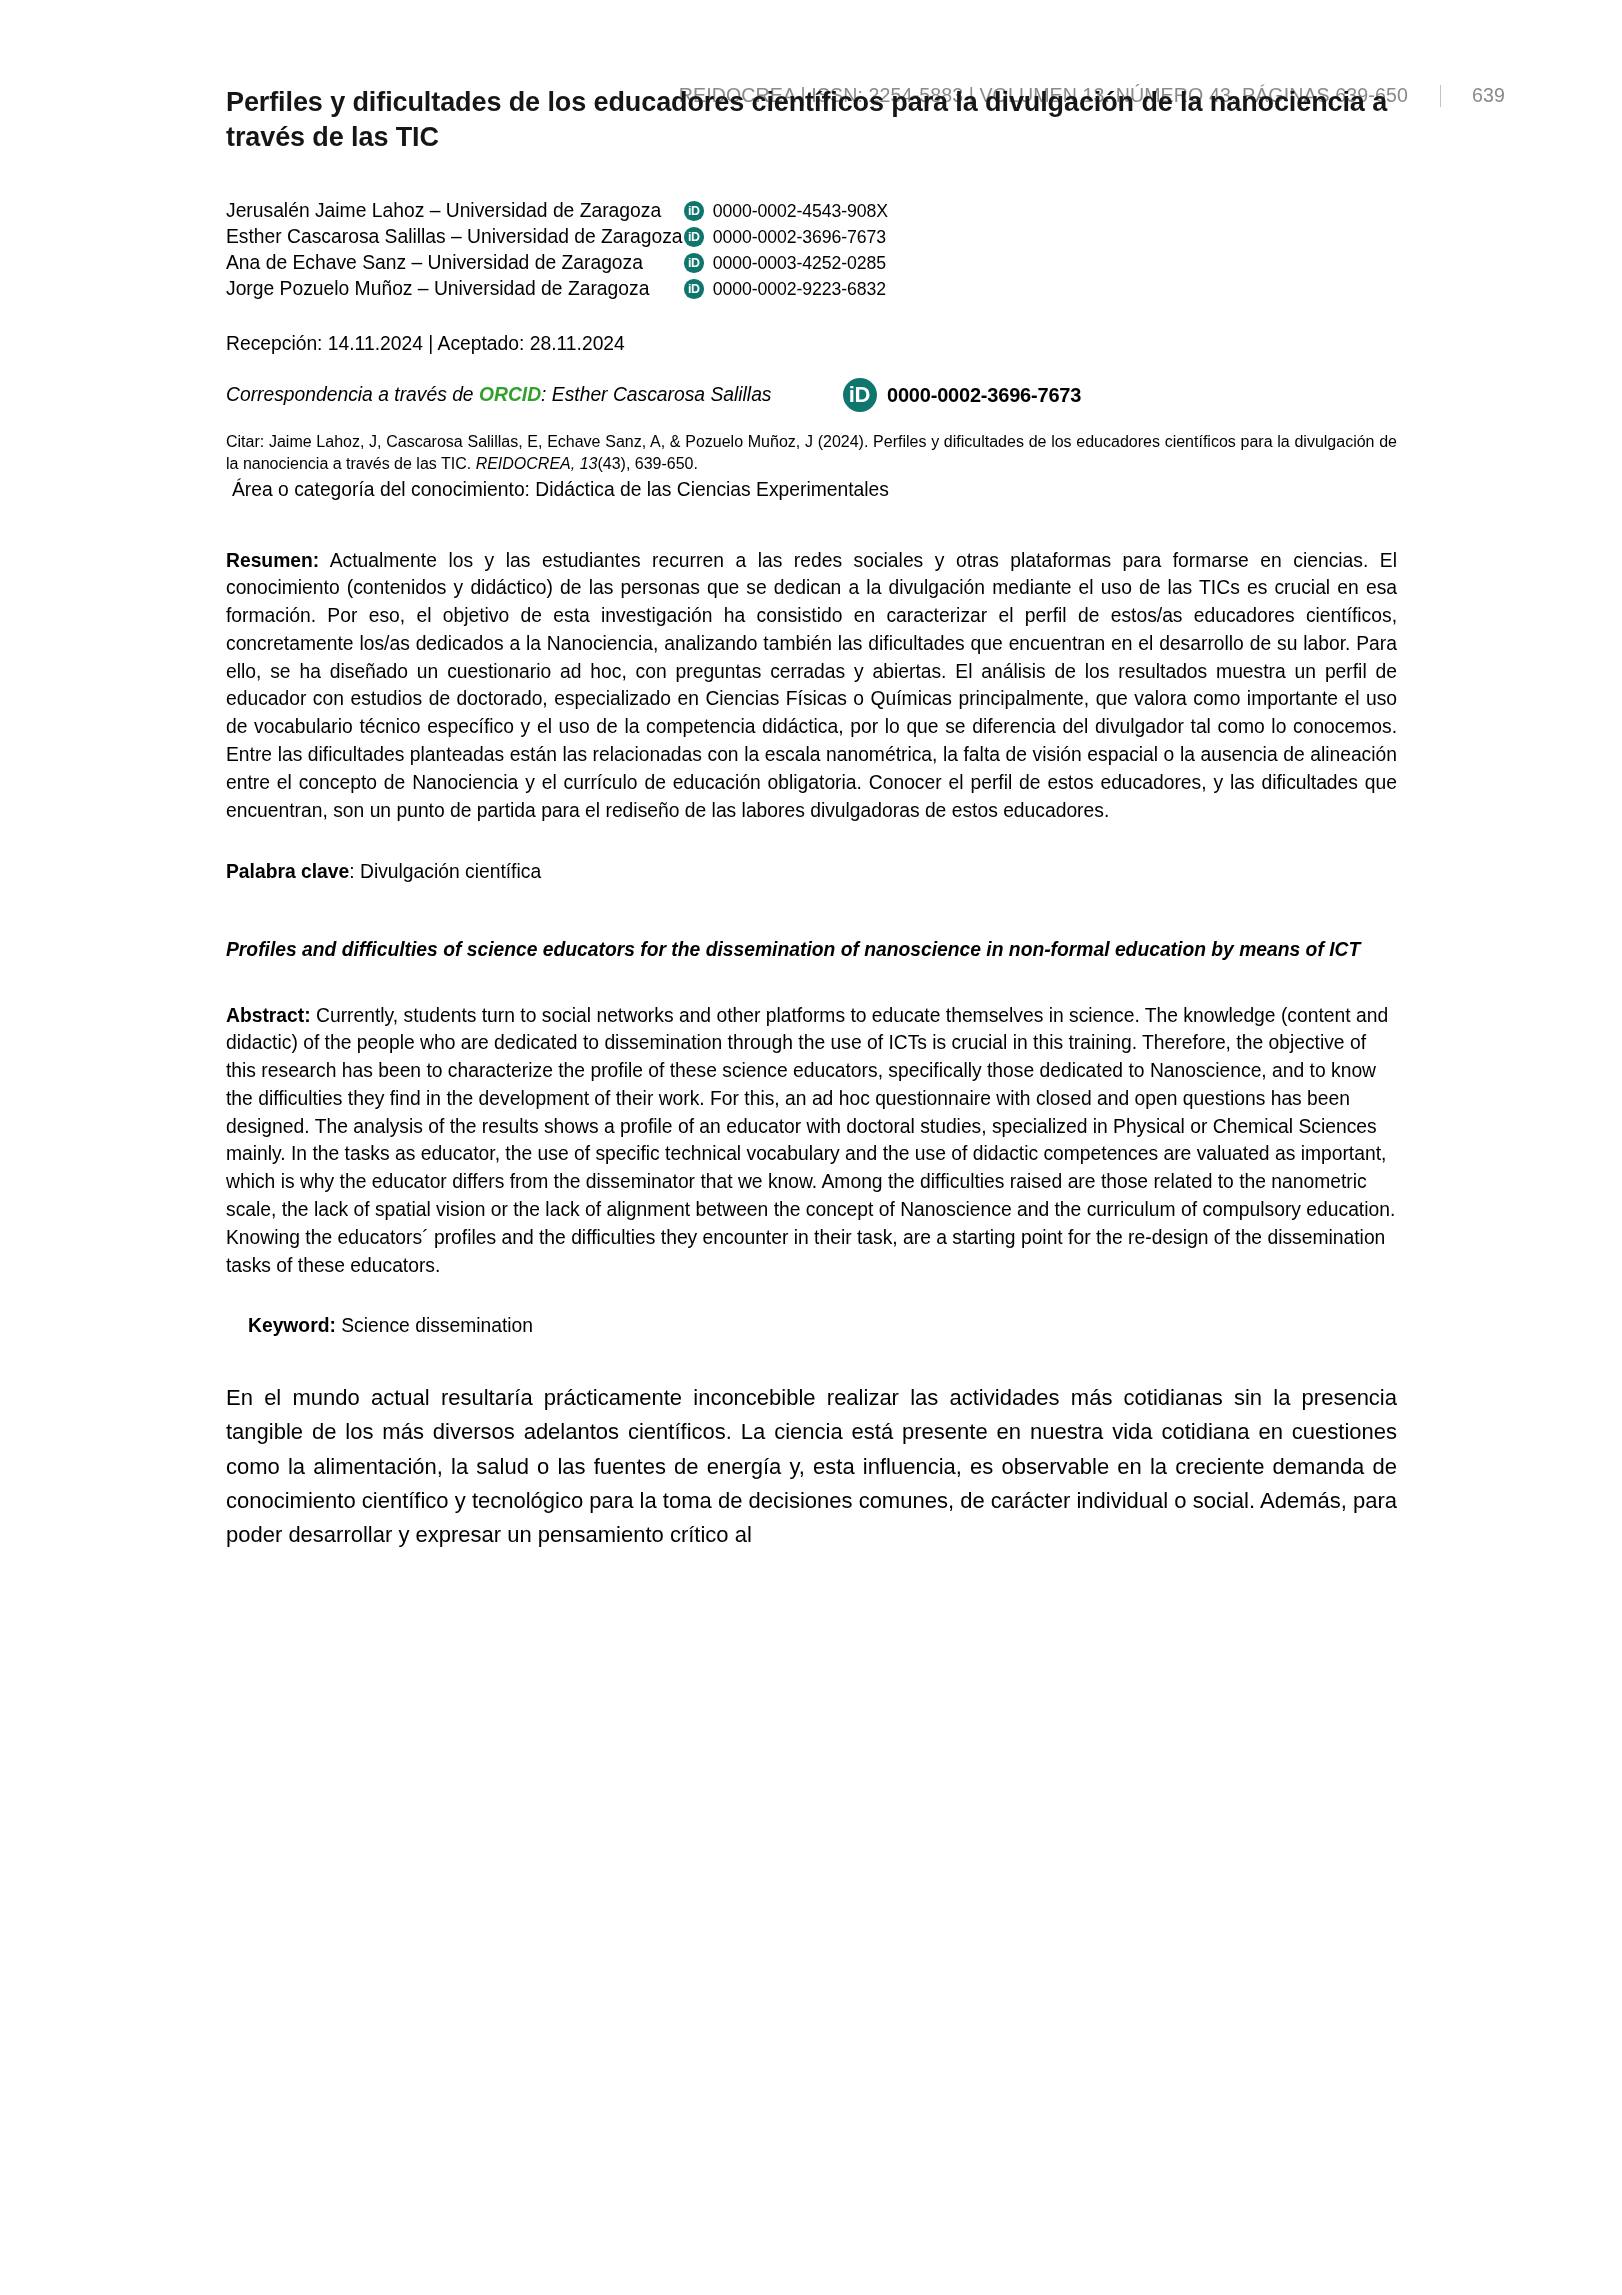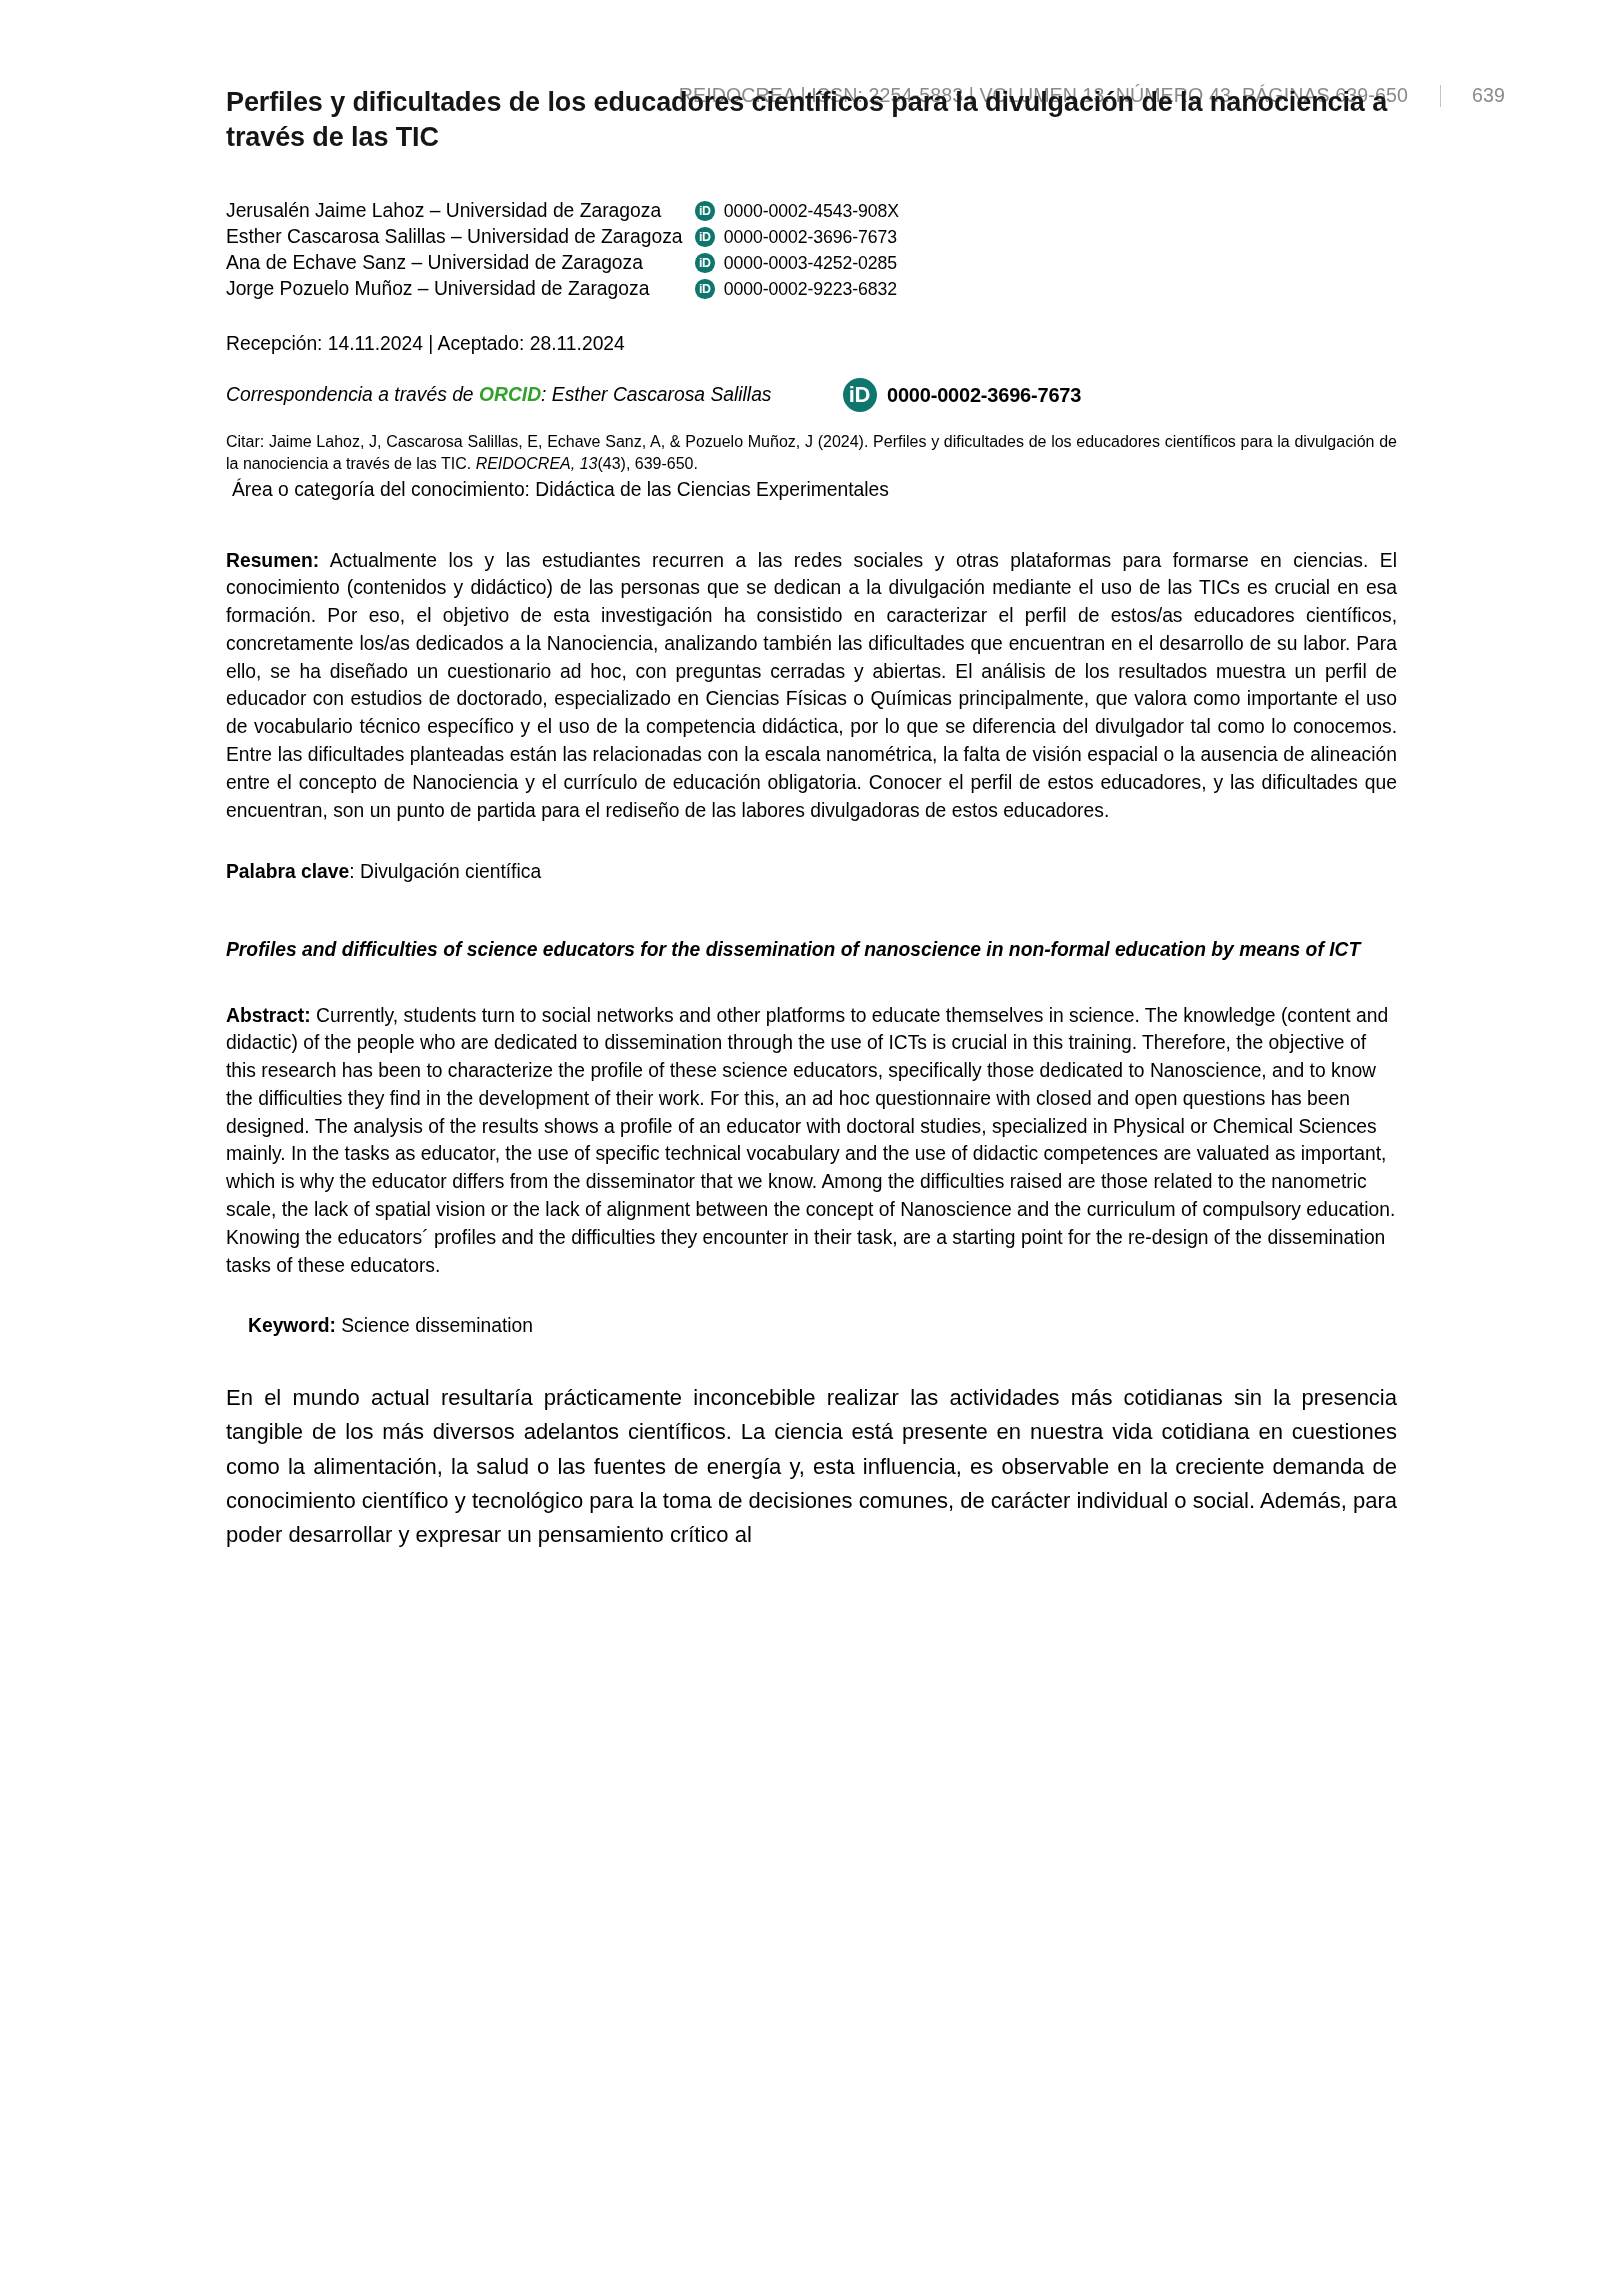--- a/index.html
+++ b/index.html
@@ -69,21 +69,20 @@
   }
 
   
   .authors {
     margin-top: 43px;
   }
   .author-row {
     display: flex;
     align-items: center;
     height: 26px;
-    gap: 11px;
   }
   .author-name {
     width: 458px;
     flex: 0 0 458px;
     font-size: 19.3px;
     line-height: 26px;
     white-space: nowrap;
   }
   .author-orcid {
     display: flex;

